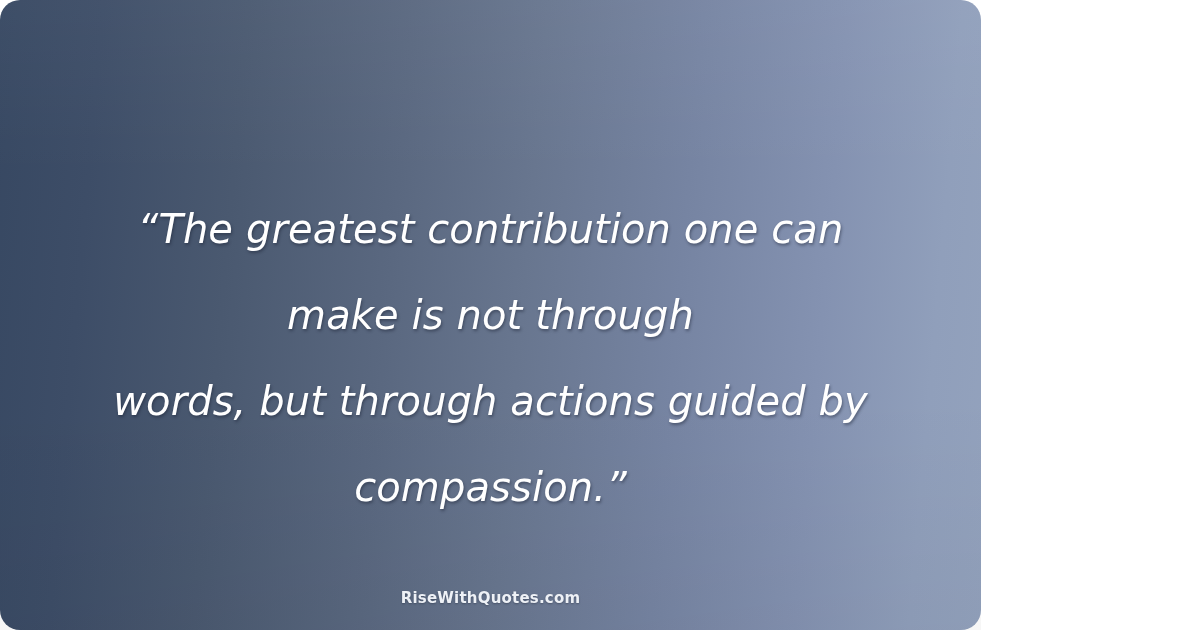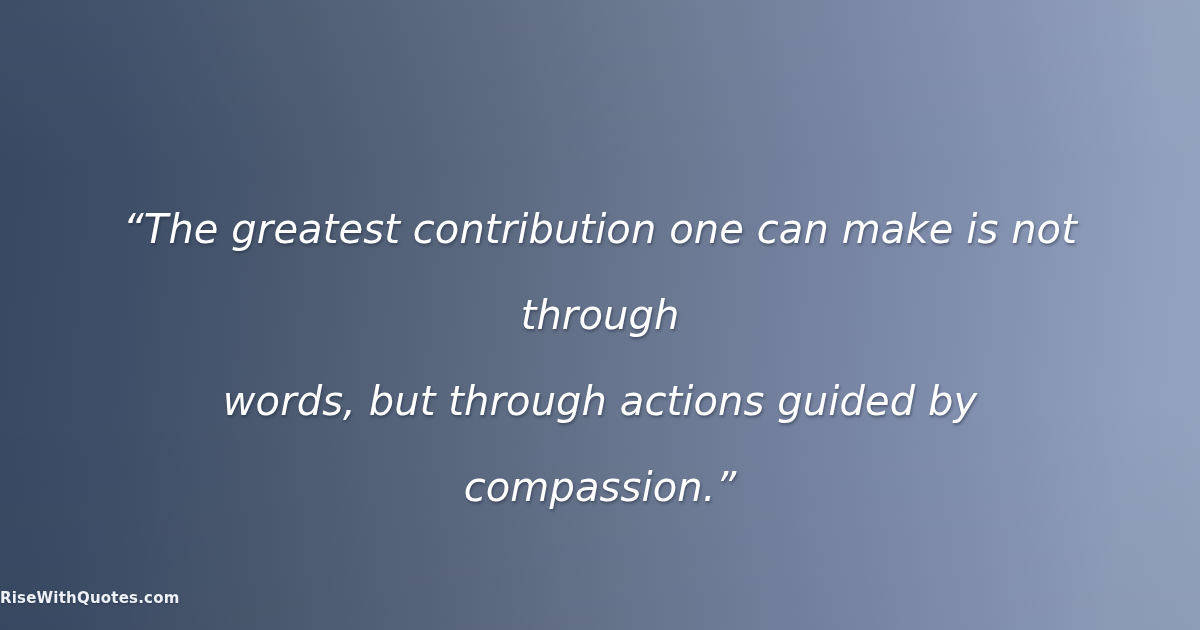--- a/index.html
+++ b/index.html
@@ -8,37 +8,38 @@
   }
   body {
     width: 1200px;
     height: 630px;
     overflow: hidden;
     font-family: "DejaVu Sans", "Liberation Sans", sans-serif;
   }
 
   #quote-card {
     position: relative;
-    width: 1200px;
+    width: 981px;
     height: 630px;
     box-sizing: border-box;
     background: linear-gradient(95deg,
                 #374862 0%,
                 #3d4d67 10%,
                 #4a5970 24%,
                 #5a6880 40%,
                 #68768f 53%,
                 #7684a2 68%,
                 #8492b1 82%,
                 #909fbb 93%,
                 #93a2bd 100%);
     display: flex;
     flex-direction: column;
     align-items: center;
     justify-content: flex-start;
+    border-radius: 20px;
   }
 
   
   #quote-card::after {
     content: "";
     position: absolute;
     inset: 0;
     background: linear-gradient(180deg,
                 rgba(255,255,255,0.035) 0%,
                 rgba(255,255,255,0.0) 28%,
@@ -69,21 +70,21 @@
     text-align: center;
     text-shadow: 1px 2px 3px rgba(24, 32, 48, 0.45);
     white-space: pre-line;
   }
 
   #footer {
     position: absolute;
     left: 0;
     right: 0;
     bottom: 23px;
-    text-align: left;
+    text-align: center;
     z-index: 2;
   }
 
   #site-credit {
     font-family: "DejaVu Sans", "Liberation Sans", sans-serif;
     font-style: normal;
     font-weight: 600;
     font-size: 15px;
     letter-spacing: 0.2px;
     color: #eef1f6;

